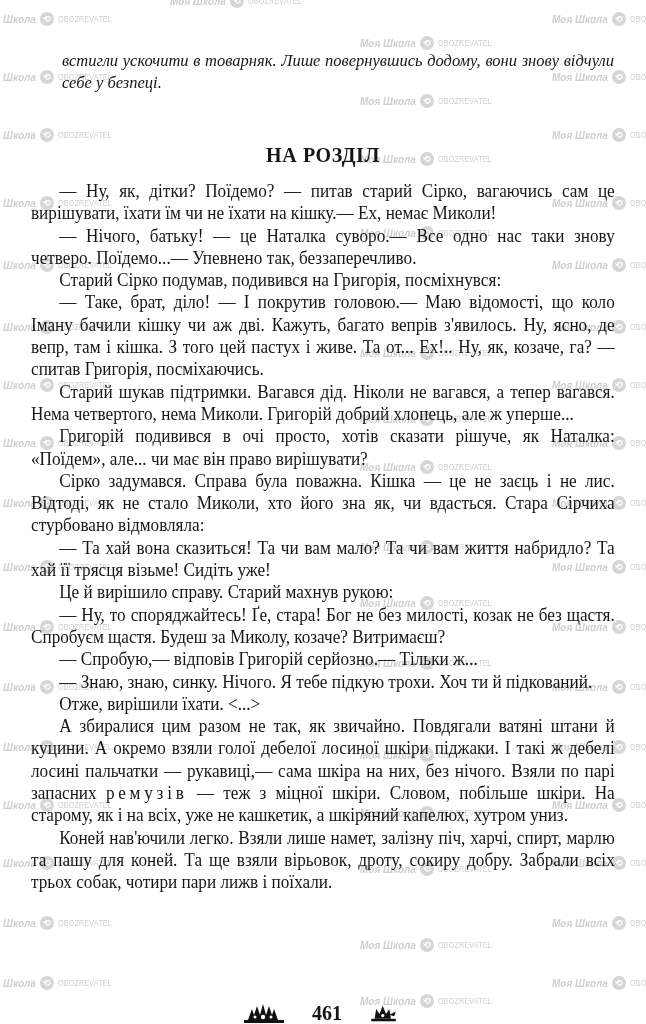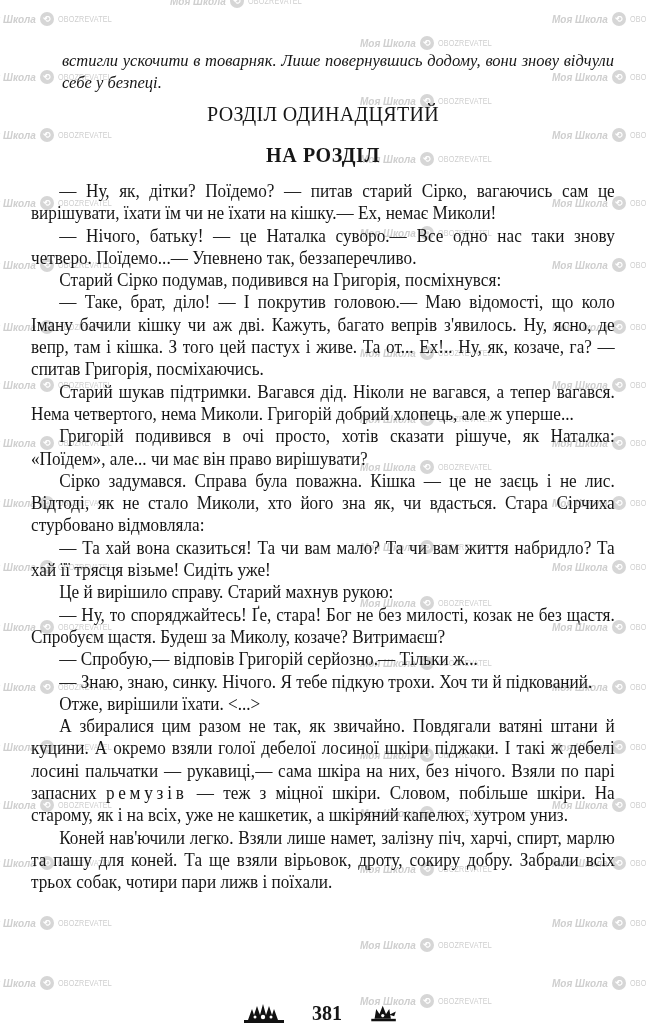--- a/index.html
+++ b/index.html
@@ -377,21 +377,20 @@
 <div class="watermark" style="left:360px;top:994px;">
   <span class="wm-brand">Моя Школа</span>
   <span class="wm-circle">⟲</span>
   <span class="wm-name">OBOZREVATEL</span>
 </div>
 
 <div class="page">
 
   <p class="intro">встигли ускочити в товарняк. Лише повернувшись додому, вони знову відчули себе у безпеці.</p>
 
-  <h2 class="chapter-num" style="margin:0;font-weight:normal;">РОЗДІЛ ОДИНАДЦЯТИЙ</h2>
   <h1 class="chapter-title" style="margin:0;">НА РОЗДІЛ</h1>
 
   <div class="body-text">
     <p>— Ну, як, дітки? Поїдемо? — питав старий Сірко, вагаючись сам це вирішувати, їхати їм чи не їхати на кішку.— Ех, немає Миколи!</p>
     <p>— Нічого, батьку! — це Наталка суворо.— Все одно нас таки знову четверо. Поїдемо...— Упевнено так, беззаперечливо.</p>
     <p>Старий Сірко подумав, подивився на Григорія, посміхнувся:</p>
     <p>— Таке, брат, діло! — І покрутив головою.— Маю відомості, що коло Іману бачили кішку чи аж дві. Кажуть, багато вепрів з'явилось. Ну, ясно, де вепр, там і кішка. З того цей пастух і живе. Та от... Ех!.. Ну, як, козаче, га? — спитав Григорія, посміхаючись.</p>
     <p>Старий шукав підтримки. Вагався дід. Ніколи не вагався, а тепер вагався. Нема четвертого, нема Миколи. Григорій добрий хлопець, але ж уперше...</p>
     <p>Григорій подивився в очі просто, хотів сказати рішуче, як Наталка: «Поїдем», але... чи має він право вирішувати?</p>
     <p>Сірко задумався. Справа була поважна. Кішка — це не заєць і не лис. Відтоді, як не стало Миколи, хто його зна як, чи вдасться. Стара Сірчиха стурбовано відмовляла:</p>
@@ -408,21 +407,21 @@
   <div class="footer">
     <svg class="ornament" viewBox="0 0 44 21">
       <g fill="#111">
         <path d="M2 20 L42 20 L42 17 L2 17 Z"></path>
         <path d="M6 17 L10 6 L12 12 L15 3 L18 12 L21 1 L24 12 L27 3 L30 12 L32 6 L36 17 Z"></path>
         <circle cx="21" cy="14" r="2.2" fill="#fff"></circle>
         <circle cx="13" cy="14" r="1.5" fill="#fff"></circle>
         <circle cx="29" cy="14" r="1.5" fill="#fff"></circle>
       </g>
     </svg>
-    <span class="page-number">381</span>
+    <span class="page-number">461</span>
     <svg class="ornament" viewBox="0 0 44 21" style="width:36px;">
       <g fill="#111">
         <path d="M4 20 L34 20 L34 17 L4 17 Z"></path>
         <path d="M8 17 L10 5 L14 11 L18 1 L22 11 L26 5 L28 17 Z"></path>
         <path d="M26 12 L34 8 L32 14 Z"></path>
         <circle cx="18" cy="13" r="2" fill="#fff"></circle>
       </g>
     </svg>
   </div>
 </div>

